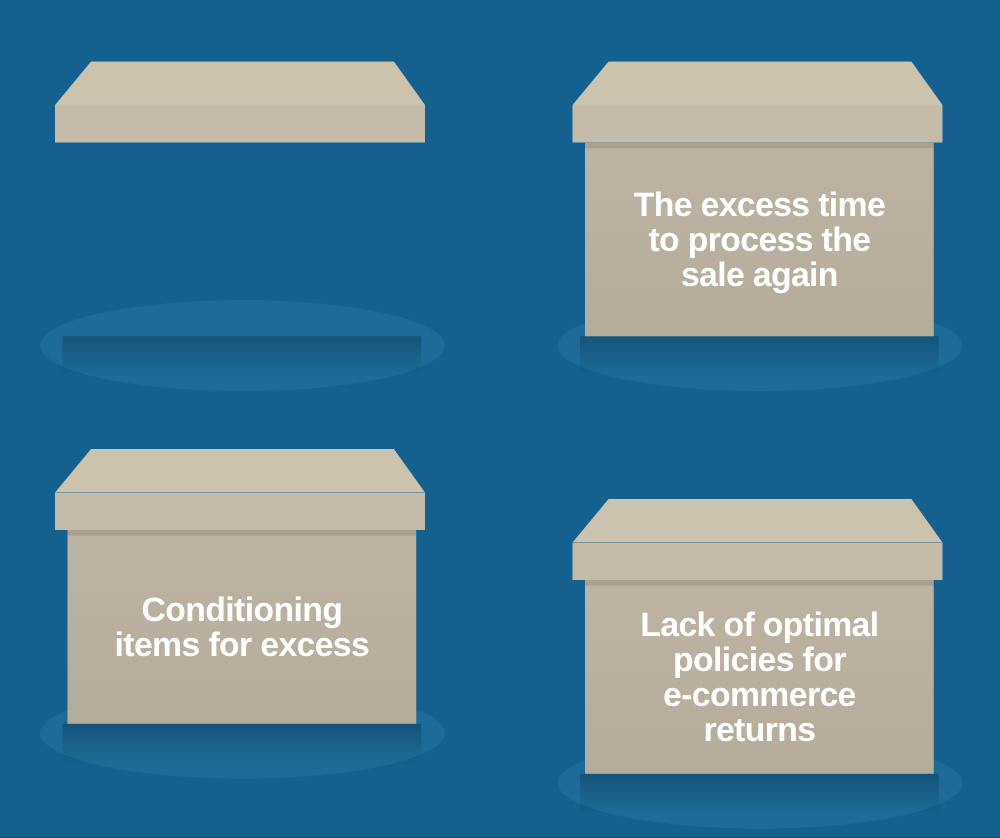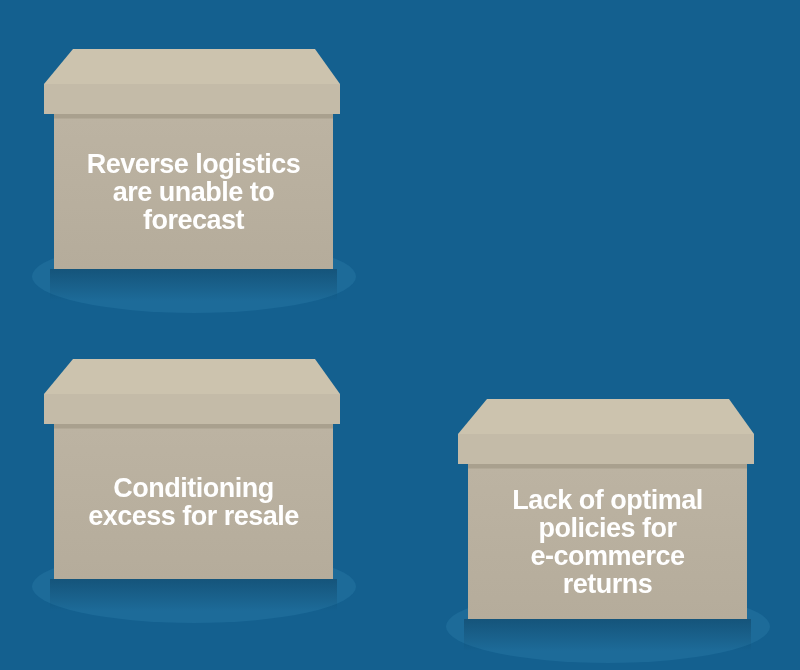--- a/index.html
+++ b/index.html
@@ -57,36 +57,42 @@
   }
 </style>
 </head>
 <body>
 
 <div class="scene">
 
   <div class="box-group g1">
     <div class="platform"></div>
     <div class="ground-shadow"></div>
+    <div class="lid-front"></div>
+    <div class="lid-top"></div>
+  </div>
+
+  <div class="box-group g2">
+    <div class="platform"></div>
+    <div class="ground-shadow"></div>
     <div class="box-body">
-      <div class="box-label">Reverse logistics
-are unable to
-forecast</div>
+      <div class="box-label">The excess time
+to process the
+sale again</div>
     </div>
     <div class="lid-front"></div>
     <div class="lid-top"></div>
   </div>
-
 
   <div class="box-group g3">
     <div class="platform"></div>
     <div class="ground-shadow"></div>
     <div class="box-body">
       <div class="box-label">Conditioning
-excess for resale</div>
+items for excess</div>
     </div>
     <div class="lid-front"></div>
     <div class="lid-top"></div>
   </div>
 
   <div class="box-group g4">
     <div class="platform"></div>
     <div class="ground-shadow"></div>
     <div class="box-body">
       <div class="box-label">Lack of optimal

